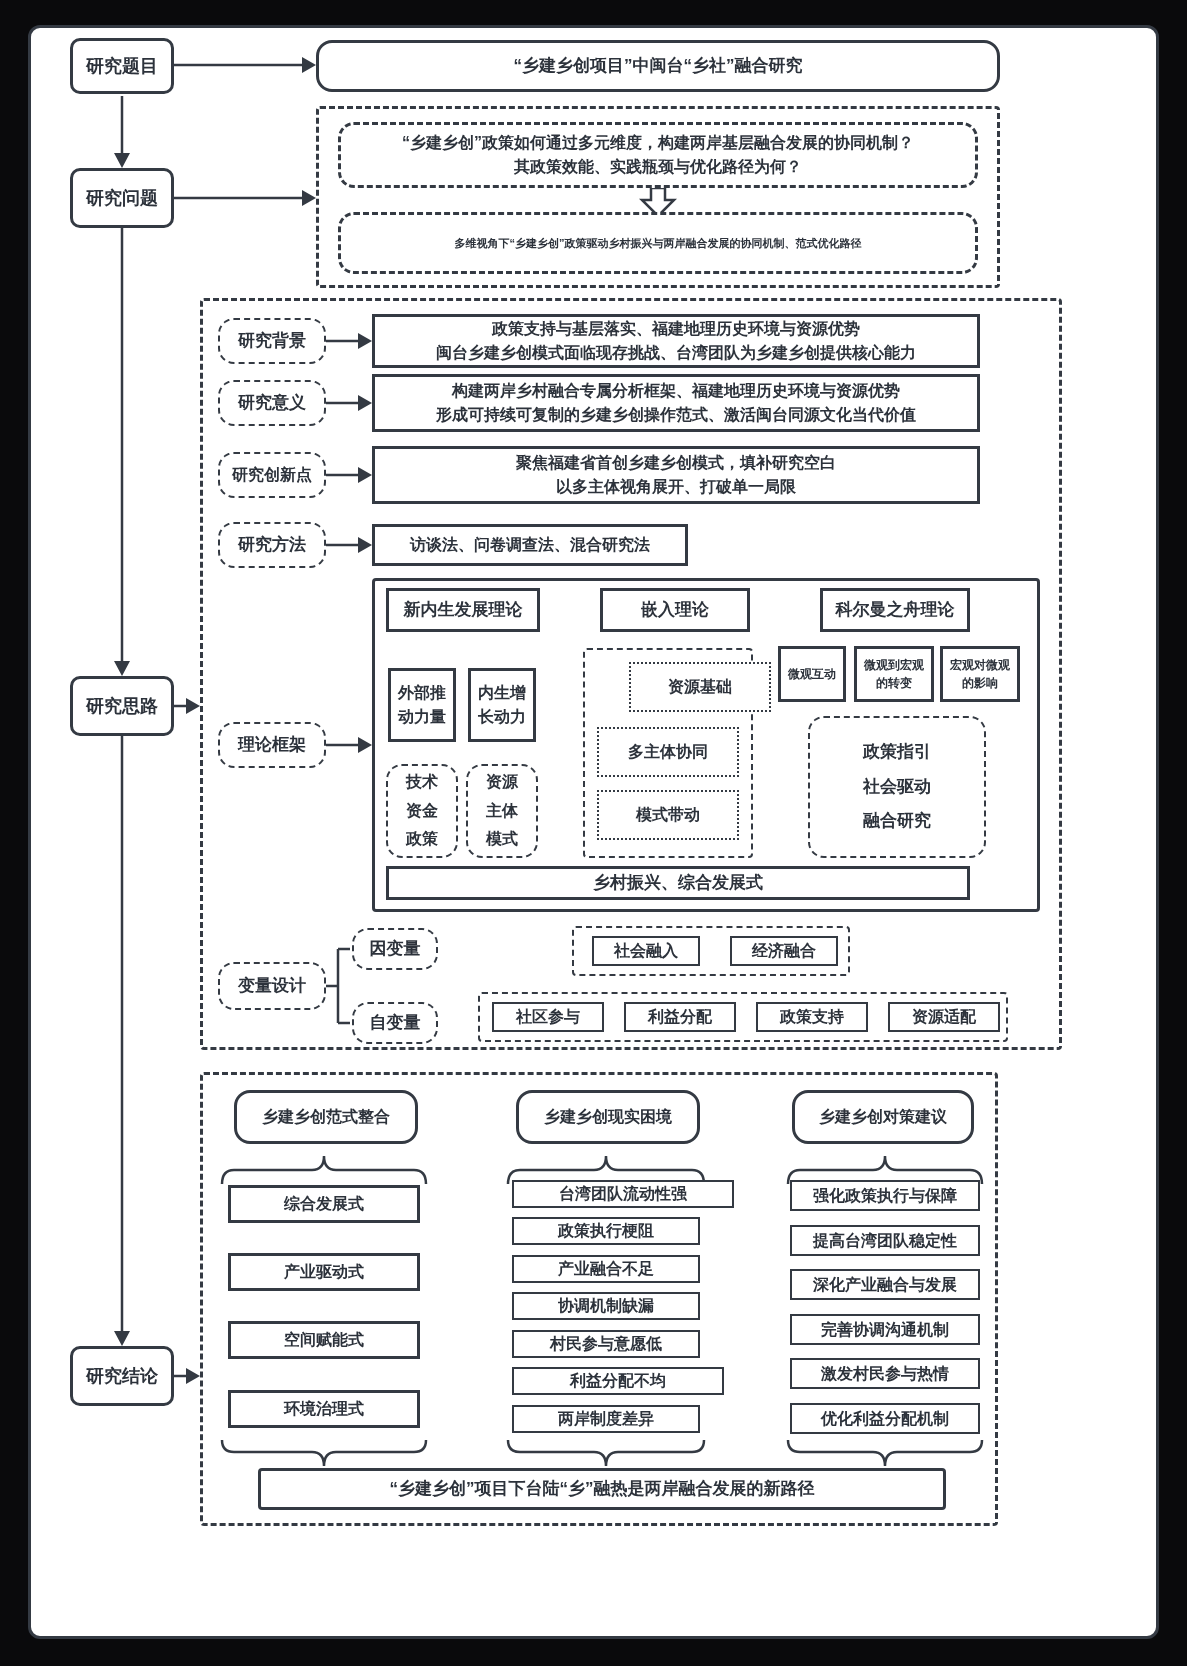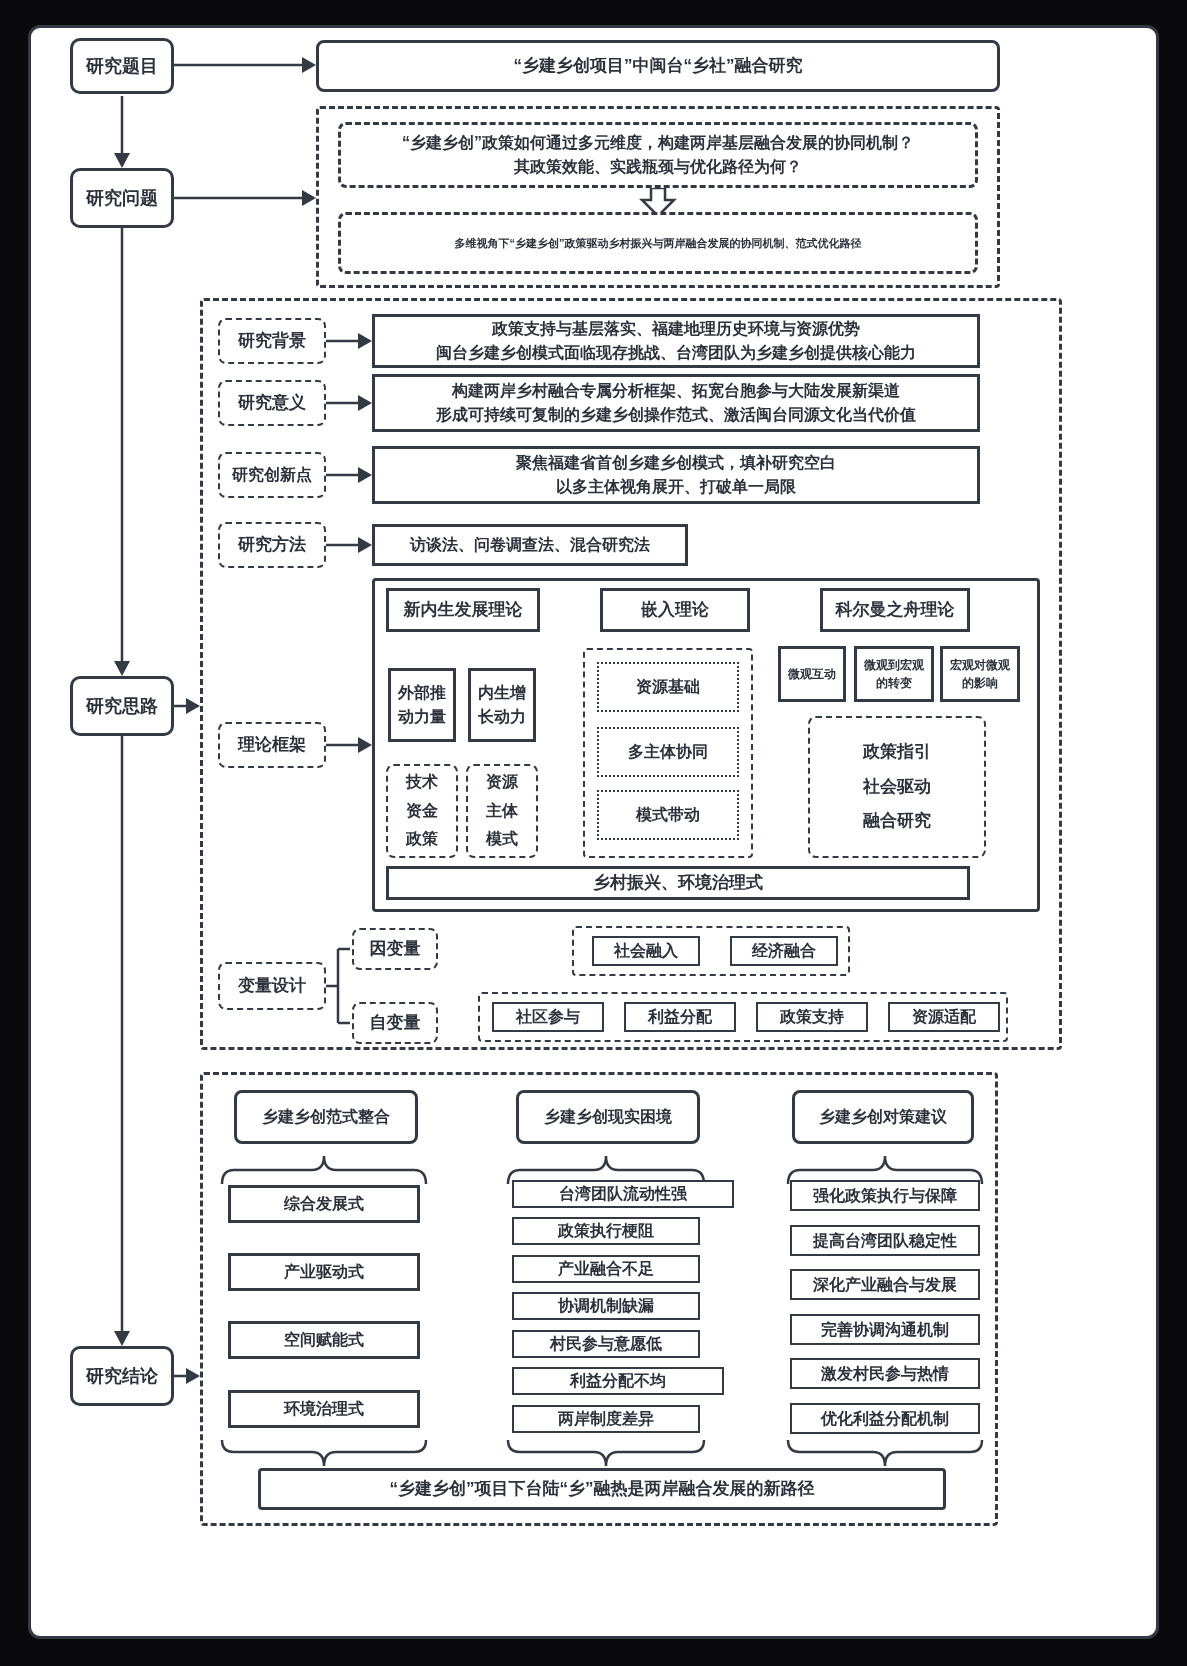--- a/index.html
+++ b/index.html
@@ -6,21 +6,21 @@
   html,body{margin:0;padding:0;background:#0a0a0c;}
   #canvas{position:relative;width:1187px;height:1666px;background:#0a0a0c;overflow:hidden;
     font-family:"Liberation Sans","DejaVu Sans",sans-serif;color:var(--tx);font-weight:bold;}
   #page{position:absolute;left:28px;top:25px;width:1131px;height:1614px;background:#fff;
     border:3px solid var(--ln);border-radius:12px;box-sizing:border-box;}
   svg.wires{position:absolute;left:0;top:0;width:1187px;height:1666px;pointer-events:none;z-index:1;}
   .box{position:absolute;box-sizing:border-box;background:#fff;border:3px solid var(--ln);
     display:flex;flex-direction:column;align-items:center;justify-content:center;
     text-align:center;z-index:2;line-height:1.5;}
   .rd{border-radius:10px}
-  .rd8{border-radius:8px}
+  .rd8{border-radius:16px}
   .rd4{border-radius:4px}
   .dash{border-style:dashed}
   .dot{border-style:dotted;border-width:2px}
   .b25{border-width:2.5px}
   .cont{background:transparent;z-index:1}
   .f15{font-size:12px}.f155{font-size:11px}.f16{font-size:16px}.f17{font-size:17px}.f18{font-size:18px}
   .lh18{line-height:1.8}.lh2{line-height:2.05}
 </style>
 </head>
 <body>
@@ -111,21 +111,21 @@
     </div>
   <div class="box f16" style="left:372px;top:314px;width:608px;height:54px">
     <div>政策支持与基层落实、福建地理历史环境与资源优势</div>
     <div>闽台乡建乡创模式面临现存挑战、台湾团队为乡建乡创提供核心能力</div>
   </div>
 
   <div class="box dash rd8 f17 b25" style="left:218px;top:380px;width:108px;height:46px">
       <div>研究意义</div>
     </div>
   <div class="box f16" style="left:372px;top:374px;width:608px;height:58px">
-    <div>构建两岸乡村融合专属分析框架、拓宽台胞参与大陆发展新渠道</div>
+    <div>构建两岸乡村融合专属分析框架、福建地理历史环境与资源优势</div>
     <div>形成可持续可复制的乡建乡创操作范式、激活闽台同源文化当代价值</div>
   </div>
 
   <div class="box dash rd8 f16 b25" style="left:218px;top:452px;width:108px;height:46px">
       <div>研究创新点</div>
     </div>
   <div class="box f16" style="left:372px;top:446px;width:608px;height:58px">
     <div>聚焦福建省首创乡建乡创模式，填补研究空白</div>
     <div>以多主体视角展开、打破单一局限</div>
   </div>
@@ -165,21 +165,21 @@
     <div>资金</div>
     <div>政策</div>
   </div>
   <div class="box dash rd8 f16 lh18 b25" style="left:466px;top:764px;width:72px;height:94px">
     <div>资源</div>
     <div>主体</div>
     <div>模式</div>
   </div>
 
   <div class="box cont dash rd4 b25" style="left:583px;top:648px;width:170px;height:210px"></div>
-  <div class="box dot f16" style="left:597px;top:662px;width:142px;height:50px">
+  <div class="box dot f16" style="left:629px;top:662px;width:142px;height:50px">
       <div>资源基础</div>
     </div>
   <div class="box dot f16" style="left:597px;top:727px;width:142px;height:50px">
       <div>多主体协同</div>
     </div>
   <div class="box dot f16" style="left:597px;top:790px;width:142px;height:50px">
       <div>模式带动</div>
     </div>
 
   <div class="box f15" style="left:778px;top:646px;width:68px;height:56px;padding:2px">
@@ -192,21 +192,21 @@
       <div>宏观对微观的影响</div>
     </div>
 
   <div class="box dash rd8 f17 lh2 b25" style="left:808px;top:716px;width:178px;height:142px">
     <div>政策指引</div>
     <div>社会驱动</div>
     <div>融合研究</div>
   </div>
 
   <div class="box f17" style="left:386px;top:866px;width:584px;height:34px">
-      <div>乡村振兴、环境治理式</div>
+      <div>乡村振兴、综合发展式</div>
     </div>
 
   <div class="box dash rd8 f17 b25" style="left:218px;top:962px;width:108px;height:48px">
       <div>变量设计</div>
     </div>
   <div class="box dash rd8 f17 b25" style="left:352px;top:928px;width:86px;height:42px">
       <div>因变量</div>
     </div>
   <div class="box dash rd8 f17 b25" style="left:352px;top:1002px;width:86px;height:42px">
       <div>自变量</div>

